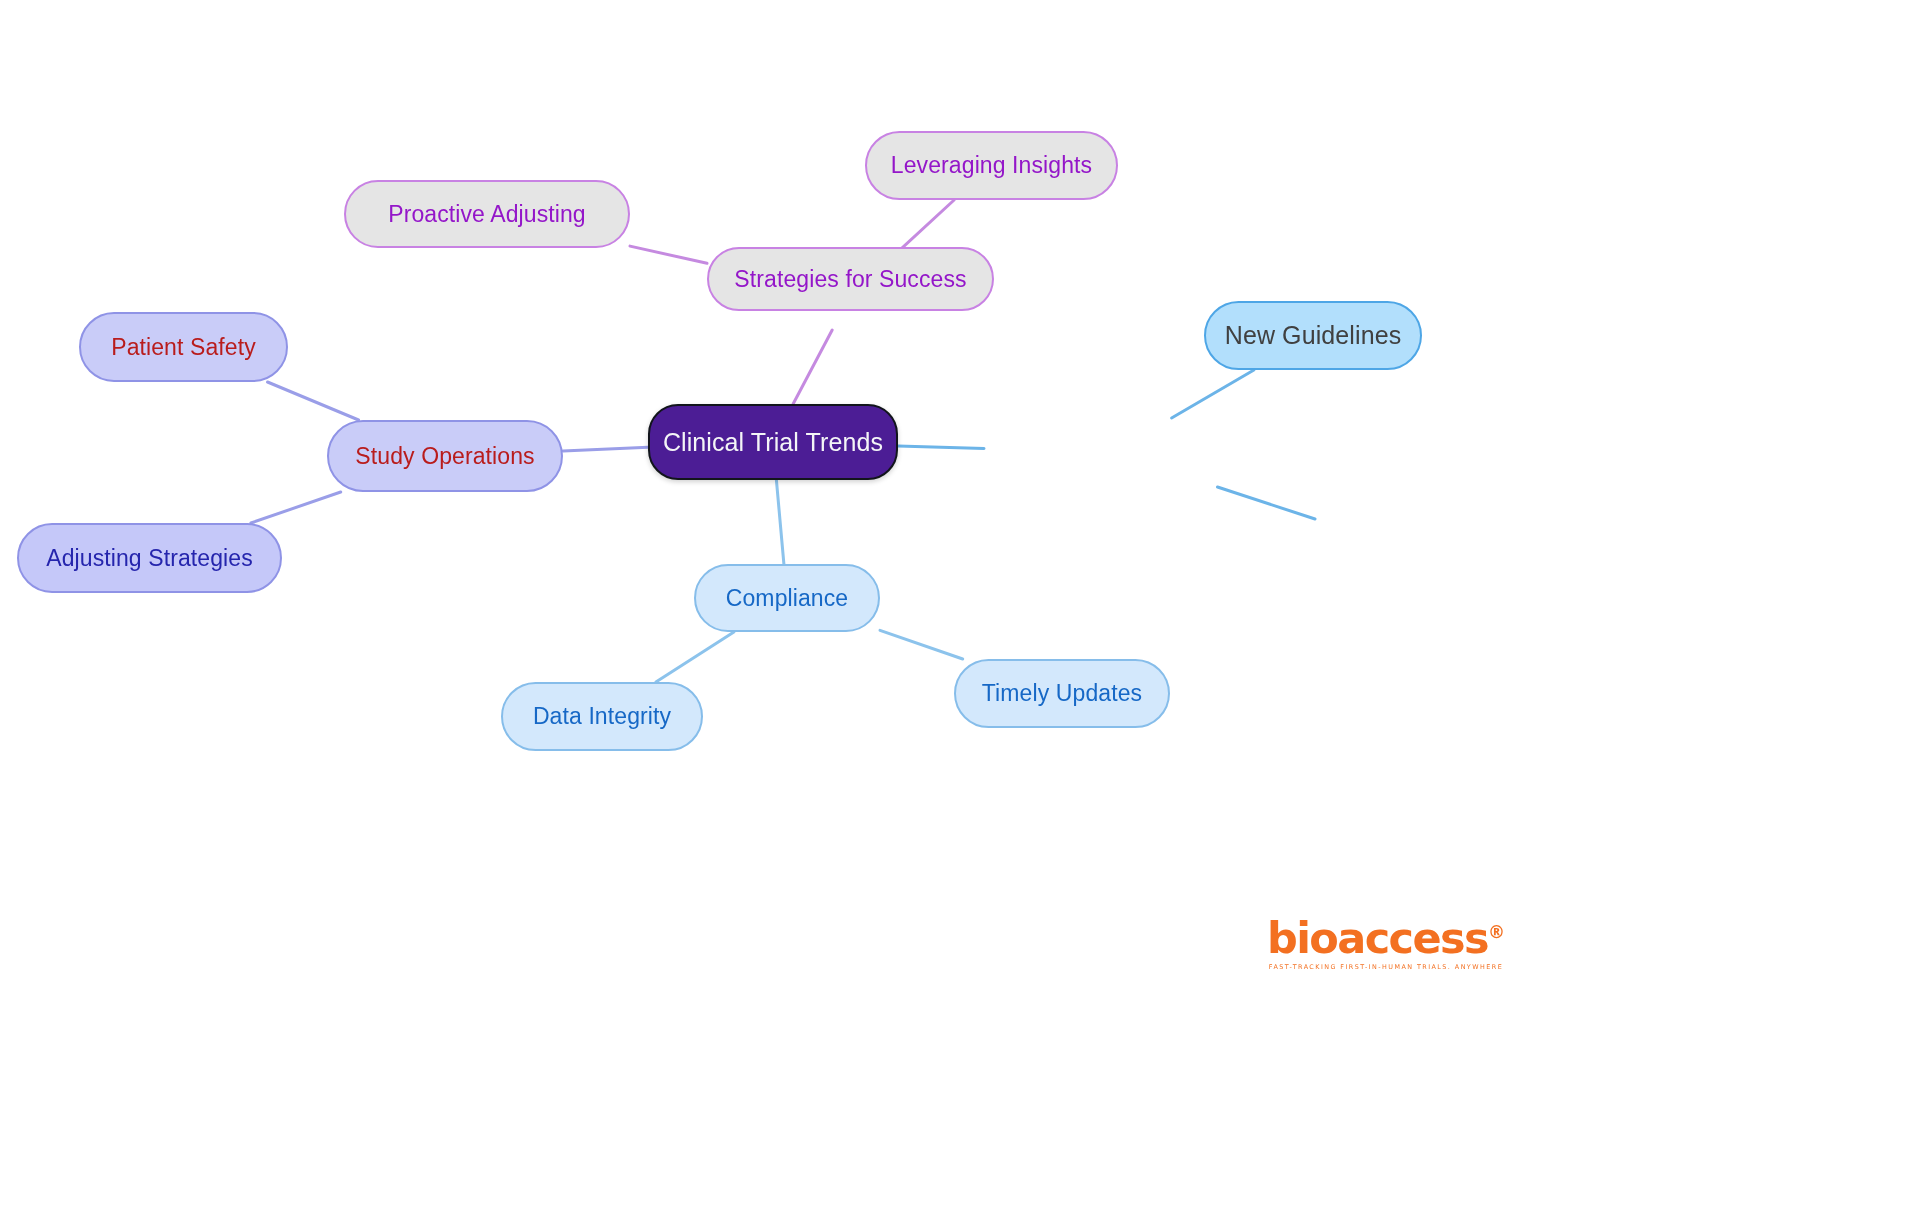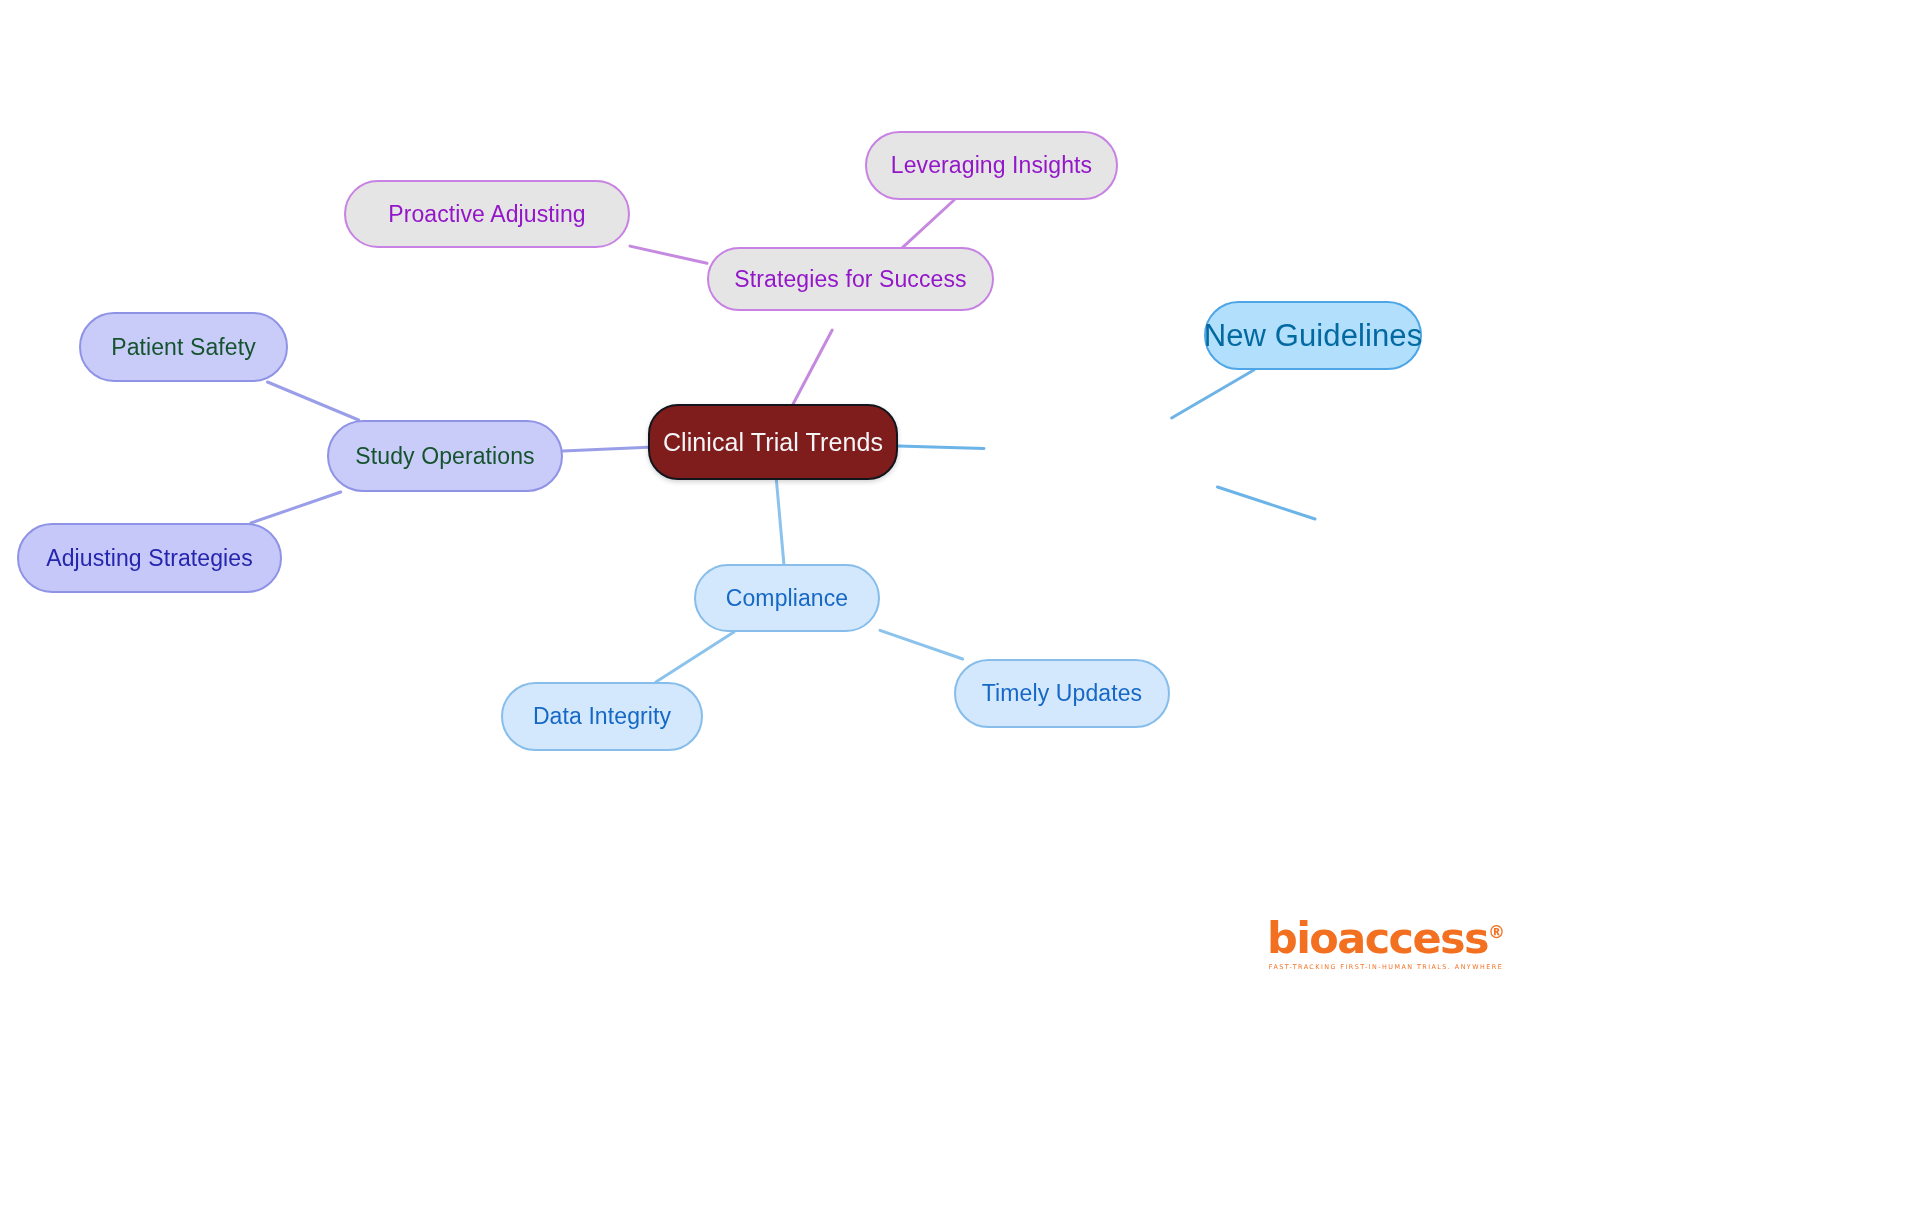--- a/index.html
+++ b/index.html
@@ -39,52 +39,52 @@
     white-space: nowrap;
     letter-spacing: 0.1px;
     z-index: 5;
   }
   .node .node-label {
     display: block;
     line-height: 1.15;
   }
   
   .node.root {
-    background: #7f1d1d;
+    background: #4c1d95;
     border-color: #12151c;
     color: #f4f5f7;
     font-size: 25px;
     border-radius: 30px;
     box-shadow: 0 2px 5px rgba(0,0,0,0.18);
   }
   
   .node.lavender {
     background: #c9ccf8;
     border-color: #8f93e6;
-    color: #14532d;
+    color: #b91c1c;
     font-size: 23px;
   }
   .node.lavender-deep {
     background: #c5c8f9;
     border-color: #8f93e6;
     color: #2525ad;
     font-size: 23px;
   }
   .node.orchid {
     background: #e5e5e5;
     border-color: #c882e3;
     color: #9416c9;
     font-size: 23px;
     text-align: center;
   }
   .node.skyblue {
     background: #b2dffc;
     border-color: #4ea6e6;
-    color: #0369a1;
-    font-size: 31px;
+    color: #404040;
+    font-size: 25px;
   }
   .node.lightblue {
     background: #d3e8fc;
     border-color: #86bdea;
     color: #1668c6;
     font-size: 23px;
   }
   
   #logo {
     position: absolute;

